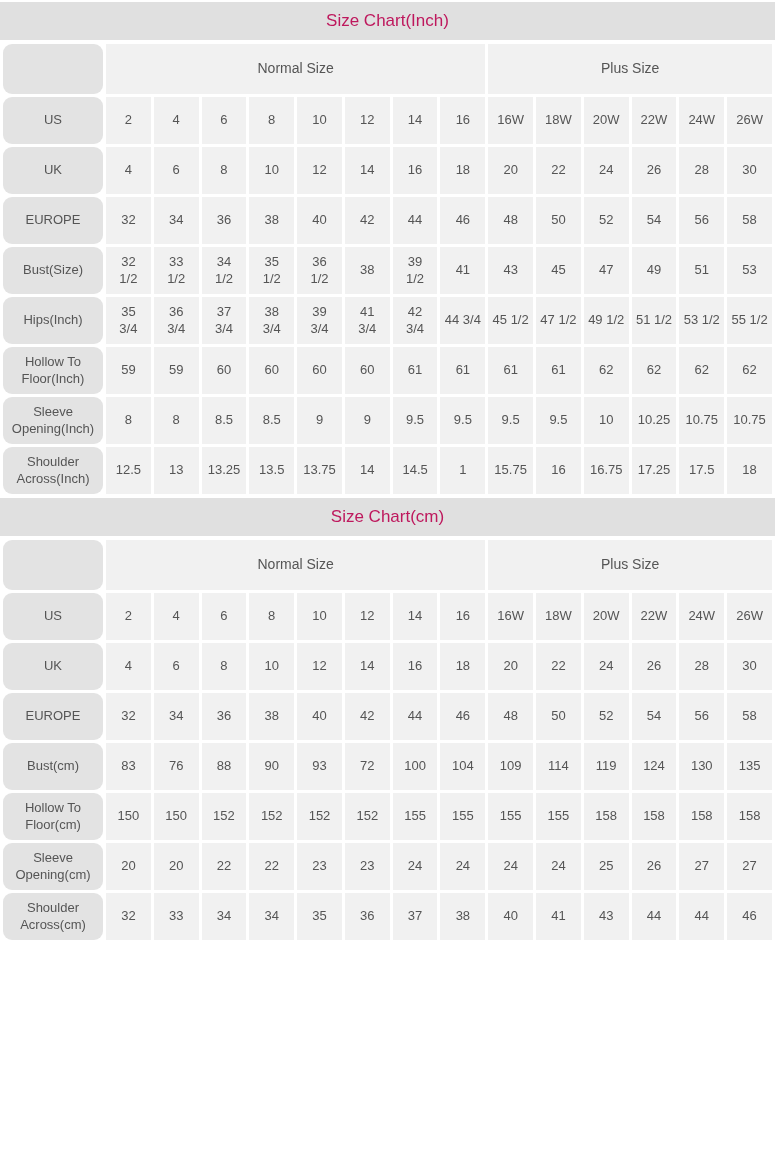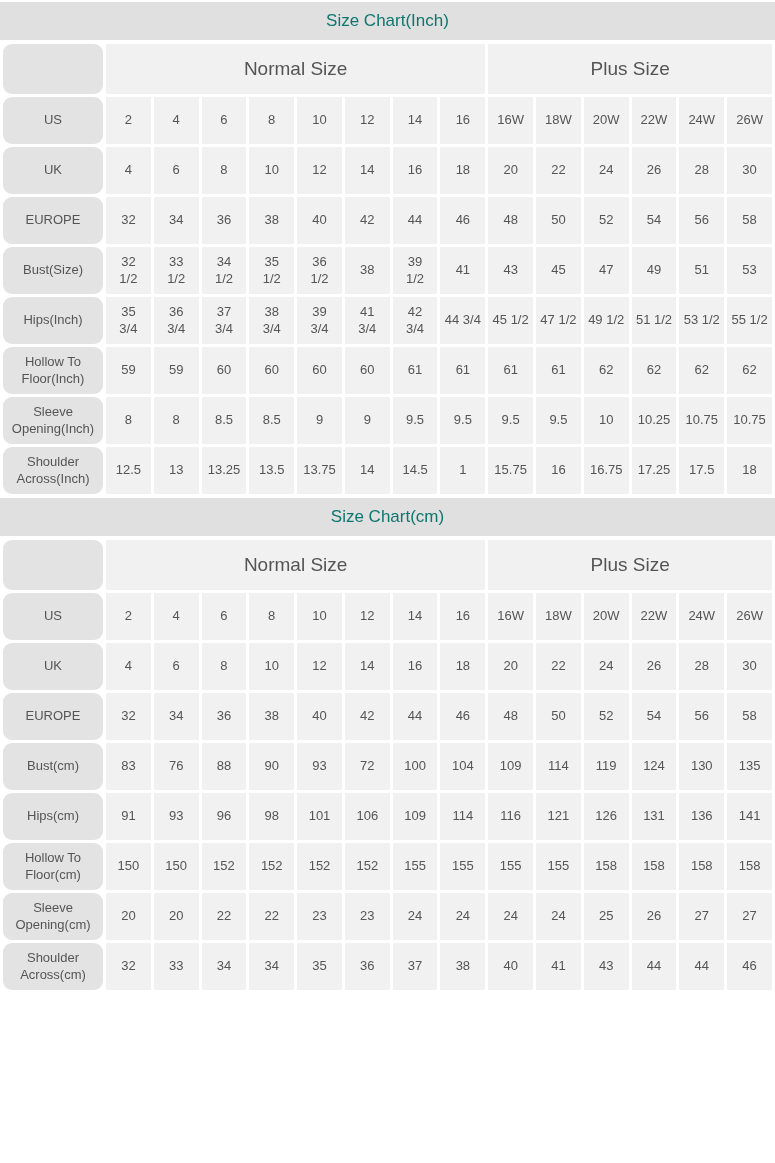--- a/index.html
+++ b/index.html
@@ -8,21 +8,21 @@
     background: #ffffff;
     font-family: "Liberation Sans", "DejaVu Sans", sans-serif;
   }
   .page {
     width: 775px;
     margin: 0;
     padding-top: 2px;
   }
   .chart-title {
     background: #e0e0e0;
-    color: #0f766e;
+    color: #be185d;
     font-size: 17px;
     text-align: center;
     padding: 9px 0;
     margin: 0 0 1px 0;
   }
   table.size-table {
     border-collapse: separate;
     border-spacing: 3px;
     width: 775px;
     table-layout: fixed;
@@ -40,21 +40,21 @@
     white-space: pre-line;
     overflow: hidden;
   }
   table.size-table td.corner,
   table.size-table td.label {
     background: #e3e3e3;
     border-radius: 9px;
   }
   table.size-table td.group {
     height: 48px;
-    font-size: 19px;
+    font-size: 14px;
   }
 </style>
 </head>
 <body>
 
 <div class="page">
 
   <div class="section">
     <div class="chart-title">Size Chart(Inch)</div>
     <table class="size-table">
@@ -325,37 +325,20 @@
             <td class="val">100</td>
             <td class="val">104</td>
             <td class="val">109</td>
             <td class="val">114</td>
             <td class="val">119</td>
             <td class="val">124</td>
             <td class="val">130</td>
             <td class="val">135</td>
           </tr>
           <tr>
-            <td class="label">Hips(cm)</td>
-            <td class="val">91</td>
-            <td class="val">93</td>
-            <td class="val">96</td>
-            <td class="val">98</td>
-            <td class="val">101</td>
-            <td class="val">106</td>
-            <td class="val">109</td>
-            <td class="val">114</td>
-            <td class="val">116</td>
-            <td class="val">121</td>
-            <td class="val">126</td>
-            <td class="val">131</td>
-            <td class="val">136</td>
-            <td class="val">141</td>
-          </tr>
-          <tr>
             <td class="label">Hollow To
 Floor(cm)</td>
             <td class="val">150</td>
             <td class="val">150</td>
             <td class="val">152</td>
             <td class="val">152</td>
             <td class="val">152</td>
             <td class="val">152</td>
             <td class="val">155</td>
             <td class="val">155</td>

